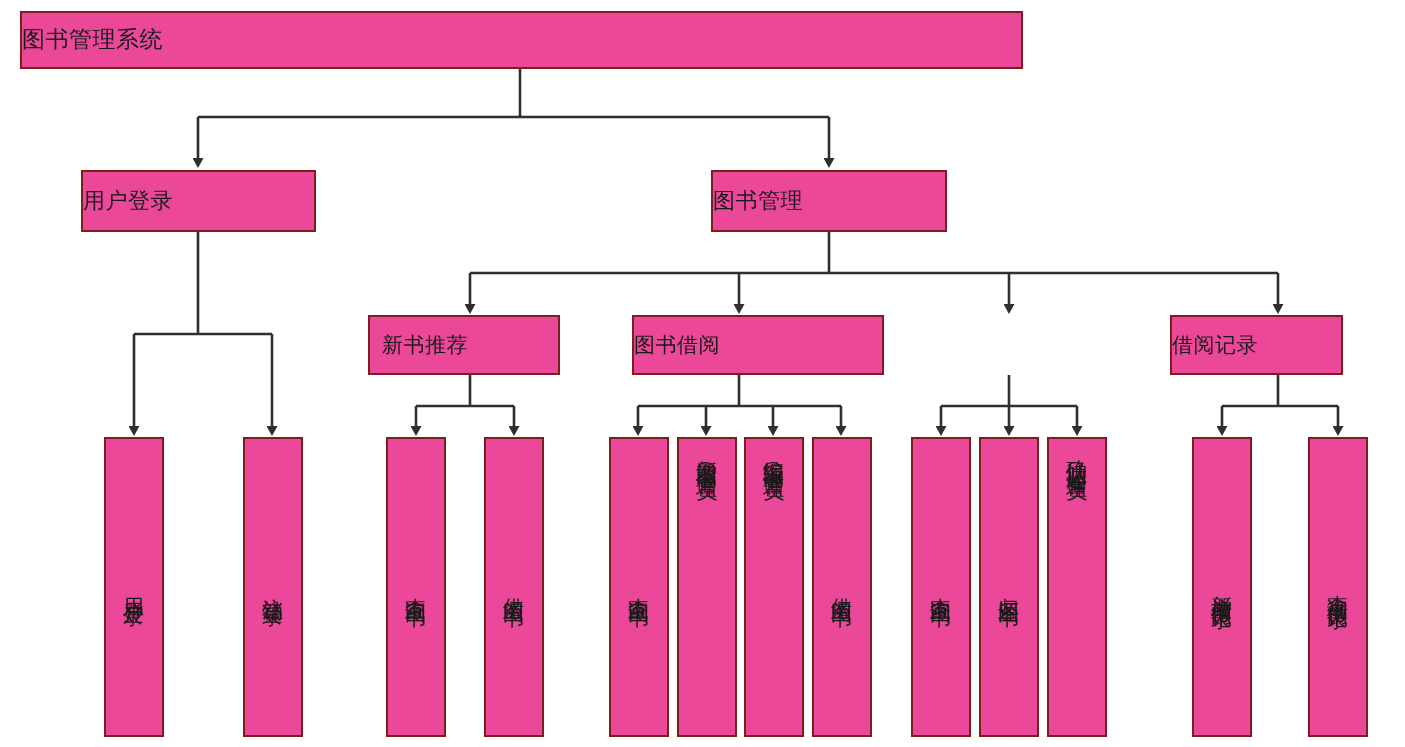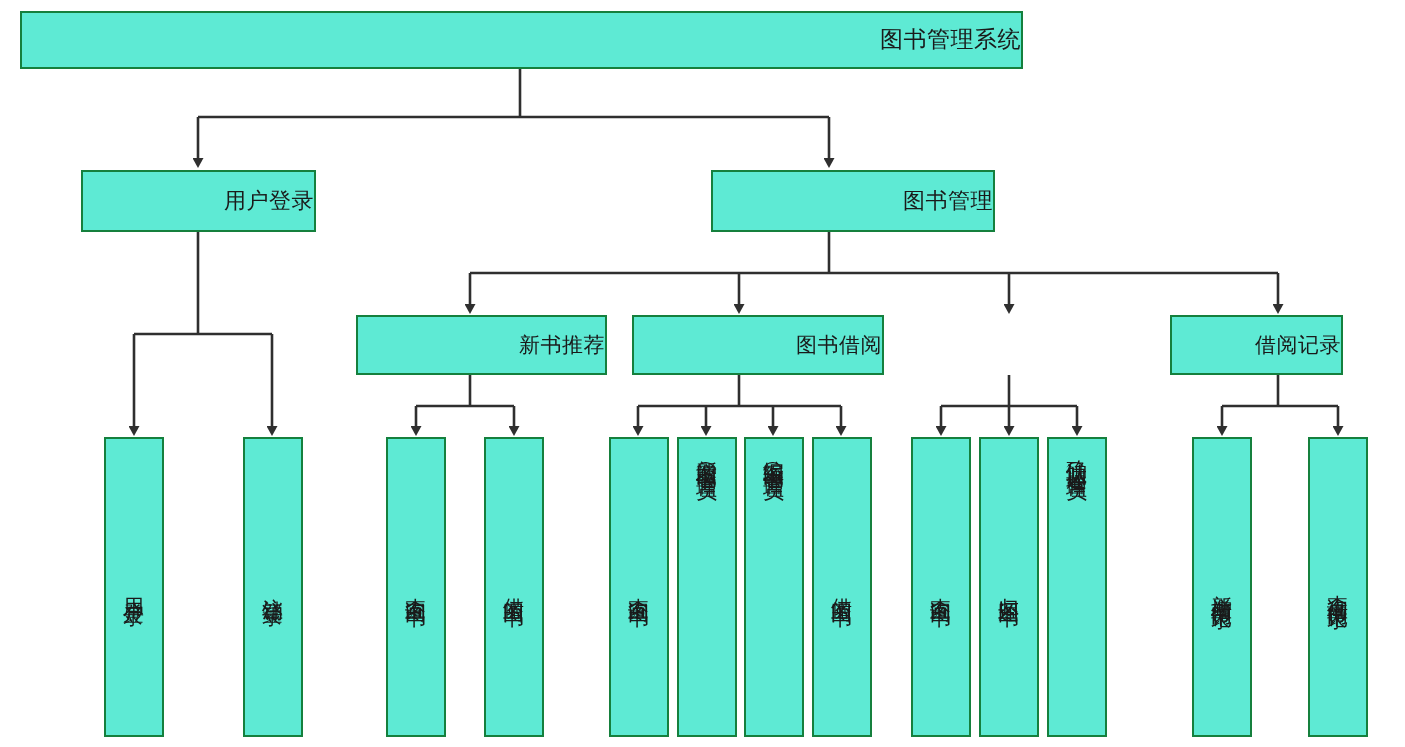--- a/index.html
+++ b/index.html
@@ -20,25 +20,25 @@
   #connectors {
     position: absolute;
     left: 0;
     top: 0;
     width: 1405px;
     height: 747px;
   }
   .node {
     position: absolute;
     box-sizing: border-box;
-    background: #5eead4;
-    border: 2px solid #15803d;
+    background: #ec4899;
+    border: 2px solid #7f1d1d;
     display: flex;
     align-items: center;
-    justify-content: flex-end;
+    justify-content: flex-start;
     color: #1a1a1a;
     z-index: 3;
   }
   .node .label {
     display: block;
     text-align: center;
     line-height: 1.18;
     letter-spacing: 0.5px;
   }
   
@@ -158,25 +158,25 @@
     </g>
   </svg>
 
   <div class="node root">
     <span class="label">图书管理系统</span>
   </div>
 
   <div class="node lvl2" style="left:81px; top:170px; width:235px;">
     <span class="label">用户登录</span>
   </div>
-  <div class="node lvl2" style="left:711px; top:170px; width:284px;">
+  <div class="node lvl2" style="left:711px; top:170px; width:236px;">
     <span class="label">图书管理</span>
   </div>
 
-  <div class="node lvl3" style="left:356px; top:315px; width:251px;">
+  <div class="node lvl3" style="left:368px; top:315px; width:192px;padding-left:12px;">
     <span class="label">新书推荐</span>
   </div>
   <div class="node lvl3" style="left:632px; top:315px; width:252px;">
     <span class="label">图书借阅</span>
   </div>
   <div class="node lvl3" style="left:1170px; top:315px; width:173px;">
     <span class="label">借阅记录</span>
   </div>
 
   <div class="node leaf mid" style="left:104px;">

